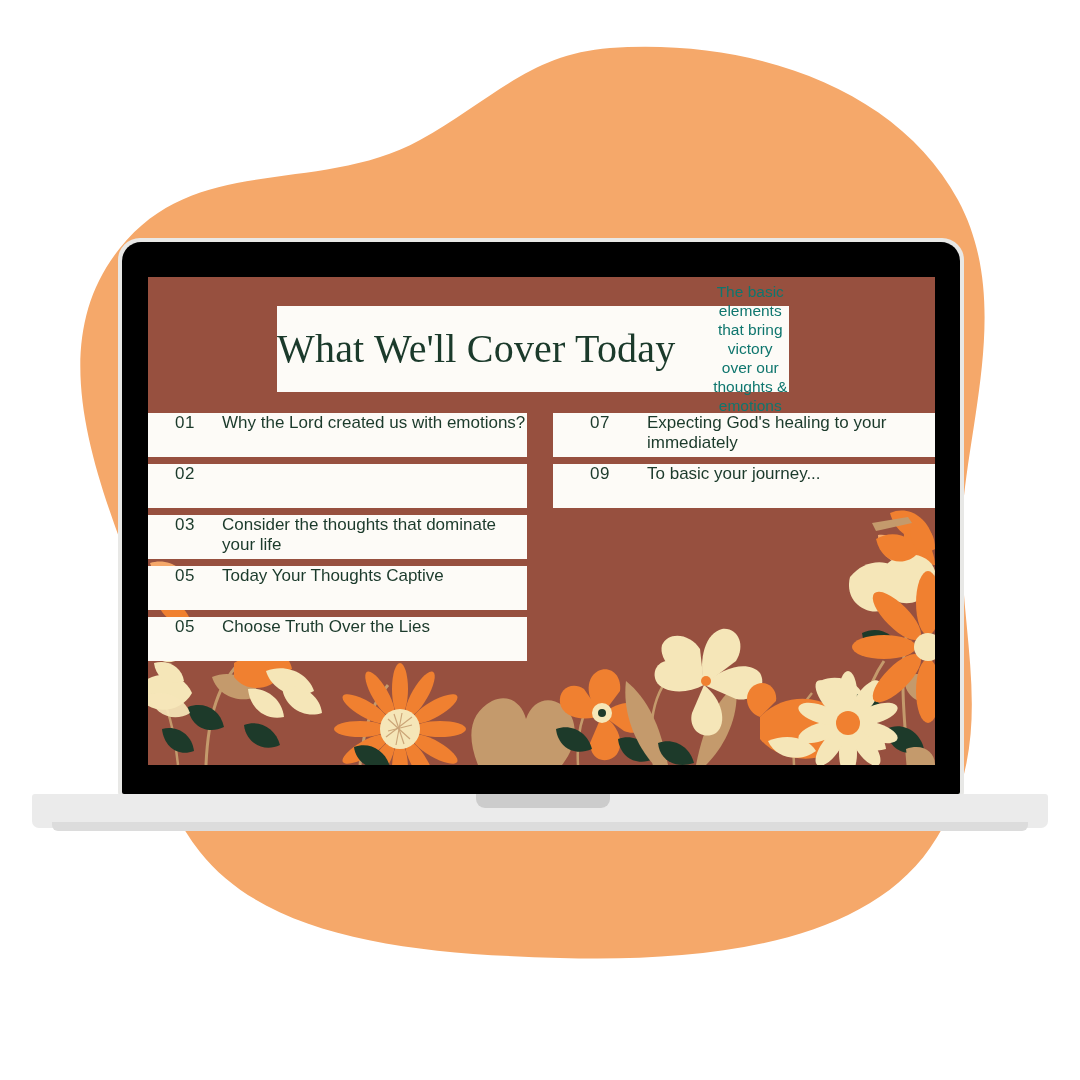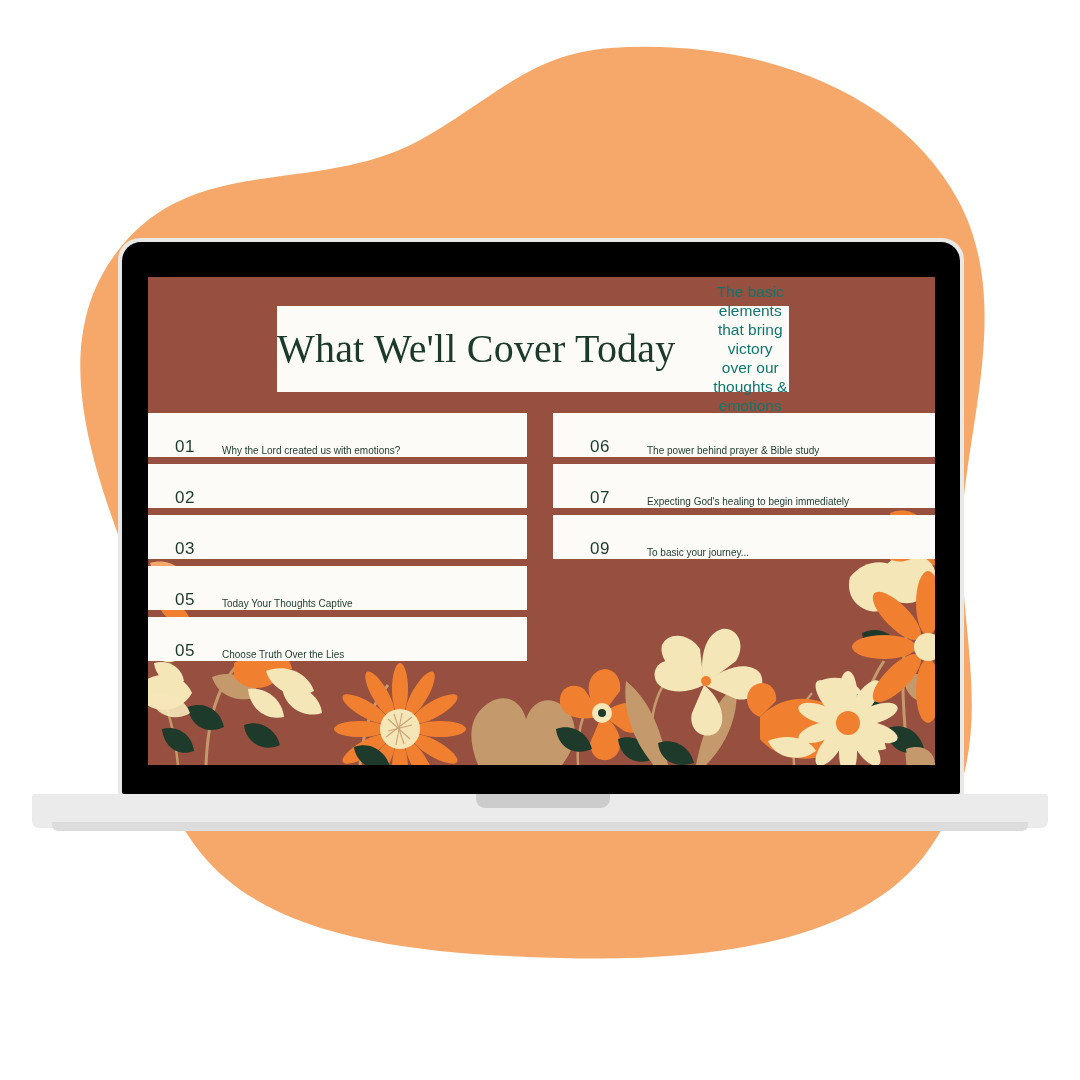--- a/index.html
+++ b/index.html
@@ -139,36 +139,36 @@
     flex-direction: column;
     gap: 7px;
   }
   .col-left { margin-left: 0px; width: 379px; }
   .col-right { width: 382px; }
 
   .item {
     background: #fdfbf7;
     height: 44px;
     display: flex;
-    align-items: flex-end;
+    align-items: flex-start;
     box-sizing: border-box;
   }
   .item-num {
     font-family: "Liberation Sans", sans-serif;
     font-size: 17px;
     color: #1b3a2b;
     width: 74px;
     text-align: center;
     flex: 0 0 auto;
     letter-spacing: 0.5px;
   }
   .col-right .item-num { width: 94px; }
   .item-text {
     font-family: "Liberation Sans", sans-serif;
-    font-size: 10px;
+    font-size: 17px;
     line-height: 1.18;
     color: #1b3a2b;
     flex: 1 1 auto;
     padding-right: 0;
   }
 
   .florals {
     position: absolute;
     left: 0; top: 0;
     width: 787px; height: 488px;
@@ -234,39 +234,36 @@
         <div class="col col-left">
           <div class="item">
             <span class="item-num">01</span>
             <span class="item-text">Why the Lord created us with emotions?</span>
           </div>
           <div class="item">
             <span class="item-num">02</span>
           </div>
           <div class="item">
             <span class="item-num">03</span>
+            <span class="item-text">Consider the thoughts that dominate your life</span>
           </div>
           <div class="item">
             <span class="item-num">05</span>
             <span class="item-text">Today Your Thoughts Captive</span>
           </div>
           <div class="item">
             <span class="item-num">05</span>
             <span class="item-text">Choose Truth Over the Lies</span>
           </div>
         </div>
 
         <div class="col col-right">
           <div class="item">
-            <span class="item-num">06</span>
-            <span class="item-text">The power behind prayer &amp; Bible study</span>
-          </div>
-          <div class="item">
             <span class="item-num">07</span>
-            <span class="item-text">Expecting God's healing to begin immediately</span>
+            <span class="item-text">Expecting God's healing to your immediately</span>
           </div>
           <div class="item">
             <span class="item-num">09</span>
             <span class="item-text">To basic your journey...</span>
           </div>
         </div>
       </div>
 
       <svg class="florals-front" viewBox="0 0 787 488">
 

